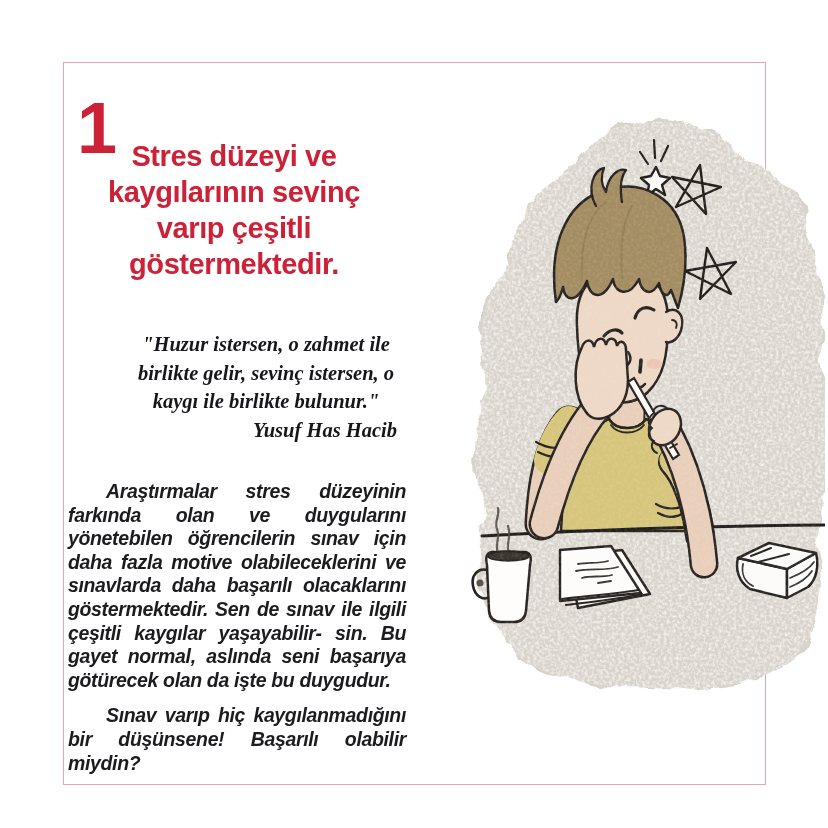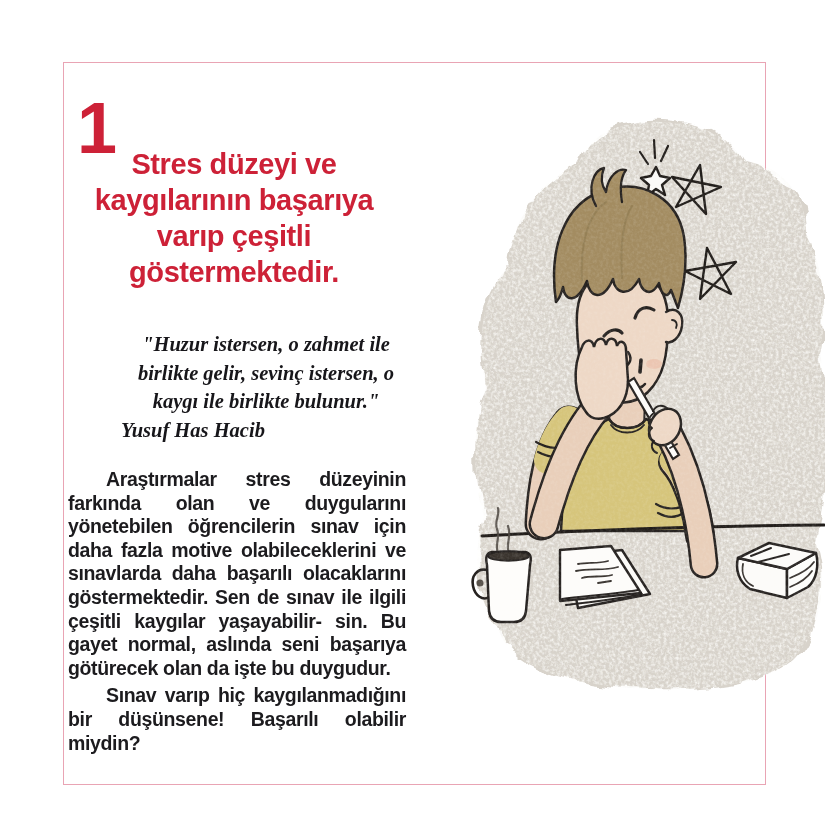--- a/index.html
+++ b/index.html
@@ -10,50 +10,50 @@
   .frame{
     position:absolute;left:63px;top:62px;width:703px;height:723px;
     border:1.5px solid #e9a4b4;box-sizing:border-box;
   }
   .section-number{
     position:absolute;left:77px;top:92px;
     font-size:72px;font-weight:bold;line-height:1;letter-spacing:-3px;
     color:#cd2137;
   }
   .heading{
-    position:absolute;left:75px;top:146px;width:318px;
+    position:absolute;left:75px;top:138px;width:318px;
     text-align:center;color:#cd2137;font-weight:bold;
     font-size:29px;line-height:36px;letter-spacing:-0.4px;
   }
   .quote{
     position:absolute;left:121px;top:330px;width:290px;
     font-family:"Liberation Serif",serif;font-style:italic;font-weight:bold;
     font-size:20.5px;line-height:28.5px;color:#17161a;text-align:center;
   }
-  .quote .attribution{text-align:left;padding-right:14px;}
+  .quote .attribution{text-align:right;padding-right:14px;}
   .bodytext{
     position:absolute;left:68px;top:468px;width:338px;
     font-size:19.5px;line-height:23.6px;font-weight:bold;color:#1c1b1e;
     text-align:justify;letter-spacing:-0.35px;
   }
-  .bodytext p{margin:0 0 4px 0;text-indent:38px;}
+  .bodytext p{margin:12px 0 4px 0;text-indent:38px;font-style:italic;}
   .illustration{position:absolute;left:470px;top:112px;width:355px;height:582px;}
 </style>
 </head>
 <body>
 
 <div class="page">
 
   <div class="frame"></div>
 
   <div class="section-number">1</div>
 
   <div class="heading">
     <div>Stres düzeyi ve</div>
-    <div>kaygılarının başarıya</div>
+    <div>kaygılarının sevinç</div>
     <div>varıp çeşitli</div>
     <div>göstermektedir.</div>
   </div>
 
   <div class="quote">
     <div>"Huzur istersen, o zahmet ile</div>
     <div>birlikte gelir, sevinç istersen, o</div>
     <div>kaygı ile birlikte bulunur."</div>
     <div class="attribution">Yusuf Has Hacib</div>
   </div>

